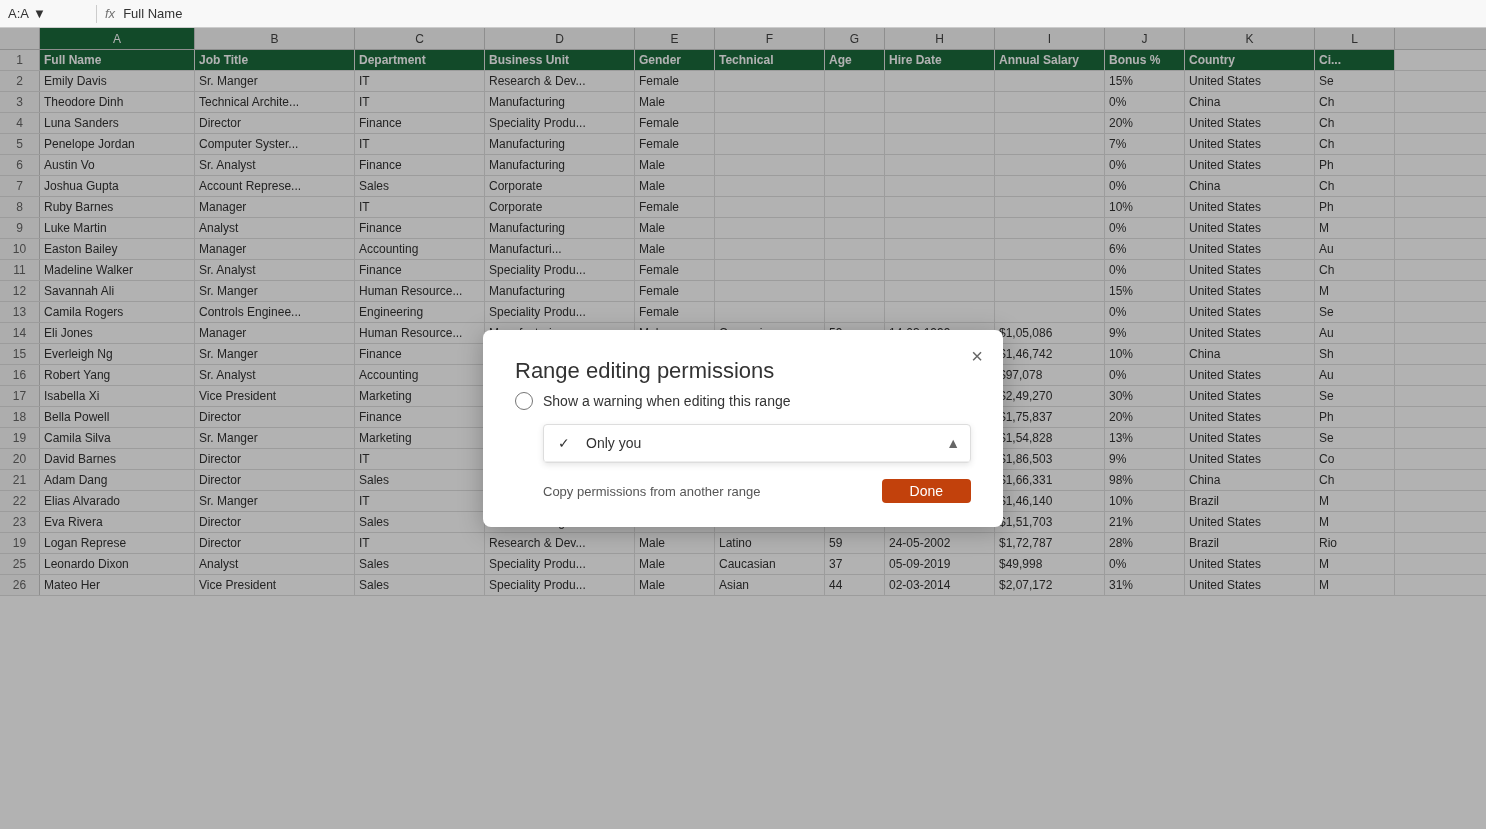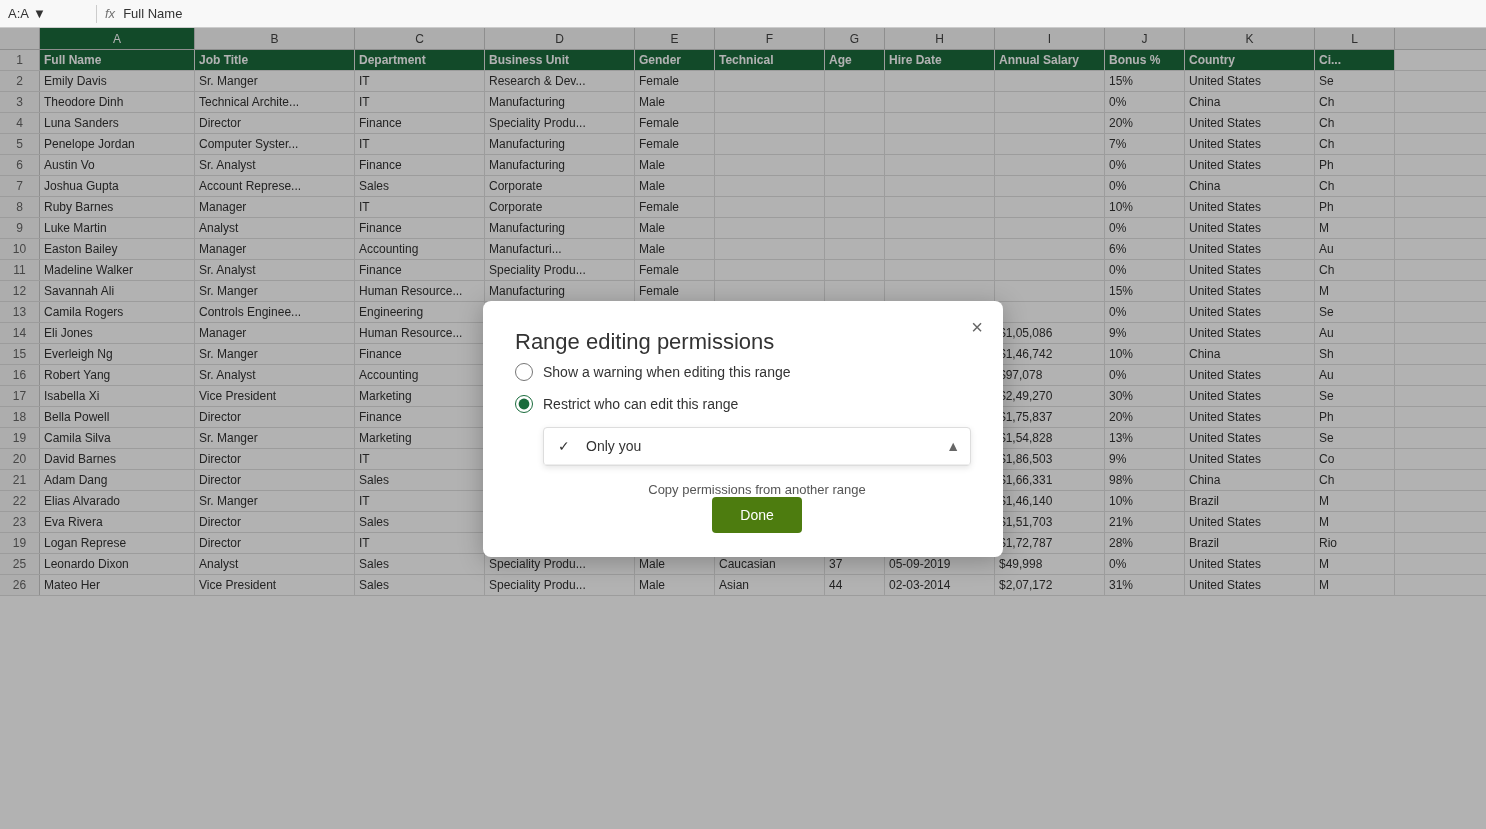--- a/index.html
+++ b/index.html
@@ -217,34 +217,33 @@
       right: 10px;
       font-size: 14px;
       color: #666;
     }
     .dialog-footer {
       display: flex;
       align-items: center;
       justify-content: space-between;
       margin-top: 8px;
       margin-left: 28px;
-      flex-direction: column;
     }
     .copy-permissions-link {
       font-size: 13px;
       color: #555;
       cursor: pointer;
       text-decoration: none;
     }
     .done-button {
-      background: #4d7c0f;
+      background: #c2410c;
       color: #fff;
       border: none;
       border-radius: 4px;
-      padding: 10px 28px;
+      padding: 4px 28px;
       font-size: 14px;
       font-weight: 500;
       cursor: pointer;
     }
   </style>
 </head>
 <body>
 
 <div class="formula-bar">
   <div class="cell-ref">
@@ -671,24 +670,20 @@
   <div class="overlay">
     <div class="dialog">
       <div class="dialog-title">Range editing permissions</div>
       <button class="dialog-close">×</button>
 
       <label class="radio-option">
         <input type="radio" class="radio-input" name="edit-permission" style="">
         <span class="radio-label">Show a warning when editing this range</span>
       </label>
 
-      <label class="radio-option">
-        <input type="radio" class="radio-input" name="edit-permission" checked="" style="">
-        <span class="radio-label">Restrict who can edit this range</span>
-      </label>
 
       <div class="dropdown-area">
         <div class="dropdown-item">
           <span class="check-icon">✓</span>
           <span>Only you</span>
         </div>
         <span class="dropdown-arrow">▲</span>
       </div>
 
       <div class="dialog-footer">

